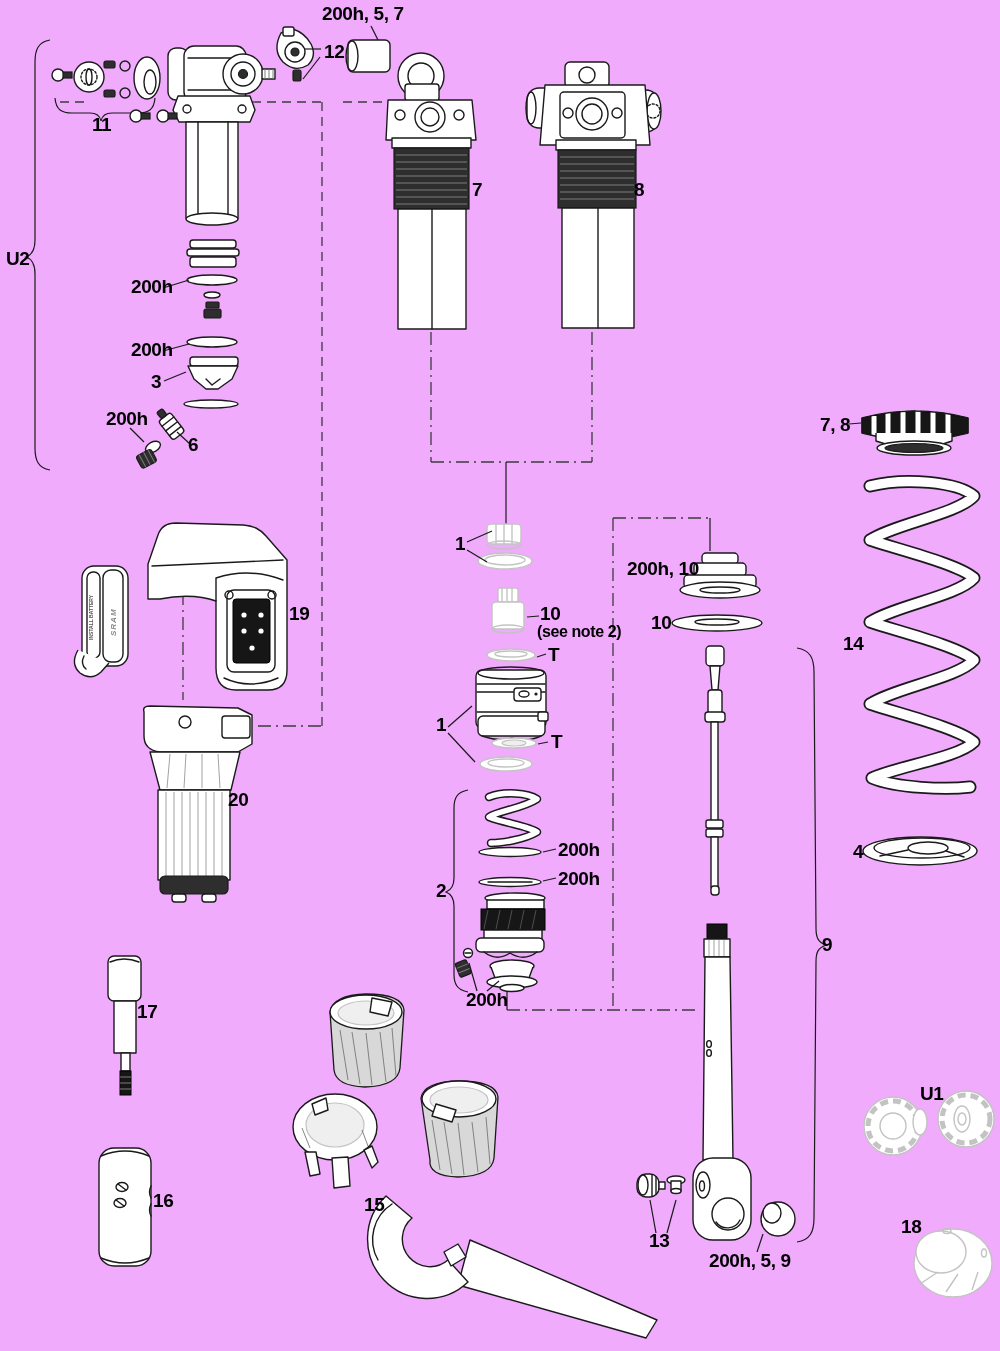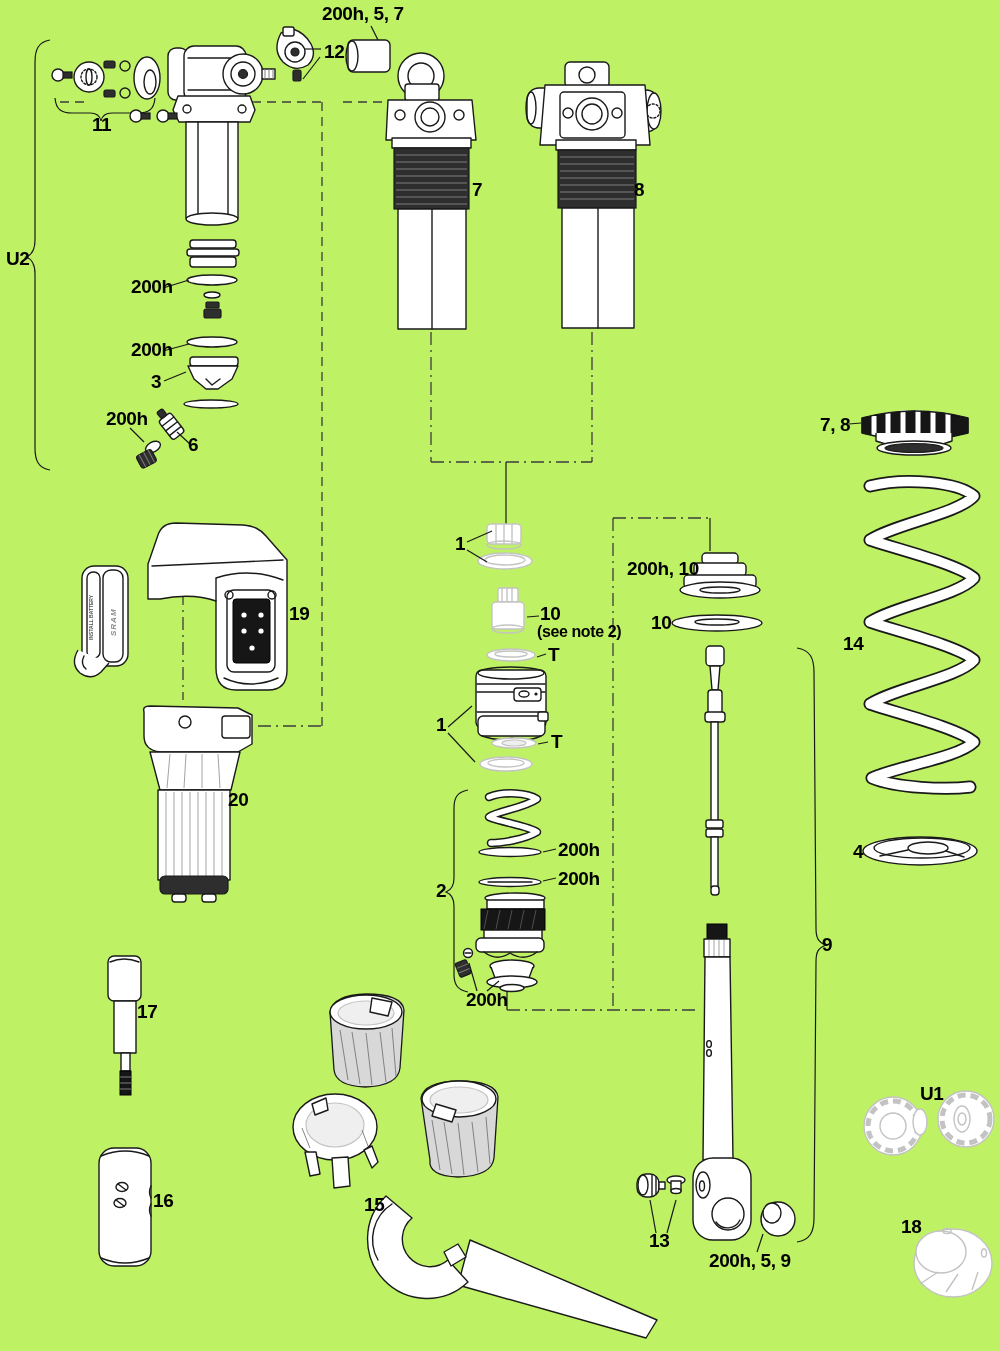--- a/index.html
+++ b/index.html
@@ -1,16 +1,16 @@
 <!DOCTYPE html>
 <html><head>
 <meta charset="utf-8">
 <style>
   html,body{margin:0;padding:0;background:#ffffff;}
-  .page{width:1000px;height:1351px;position:relative;background:#bef264;overflow:hidden;}
+  .page{width:1000px;height:1351px;position:relative;background:#f0abfc;overflow:hidden;}
   svg{display:block;}
   
   .ink {fill:none;stroke:#1a1a1a;stroke-width:1.4;stroke-linejoin:round;stroke-linecap:round;}
   .wht {fill:#ffffff;stroke:#1a1a1a;stroke-width:1.4;stroke-linejoin:round;}
   .drk {fill:#2e2e2e;stroke:#1a1a1a;stroke-width:1.2;}
   .blk {fill:#161616;stroke:#000;stroke-width:1;}
   .gry {fill:#d8d8d8;stroke:#1a1a1a;stroke-width:1.3;}
   .gho {fill:none;stroke:#c3c3c3;stroke-width:1.4;}
   .ghw {fill:#ffffff;stroke:#c3c3c3;stroke-width:1.4;}
   .ghf {fill:#efefef;stroke:#c3c3c3;stroke-width:1.2;}

